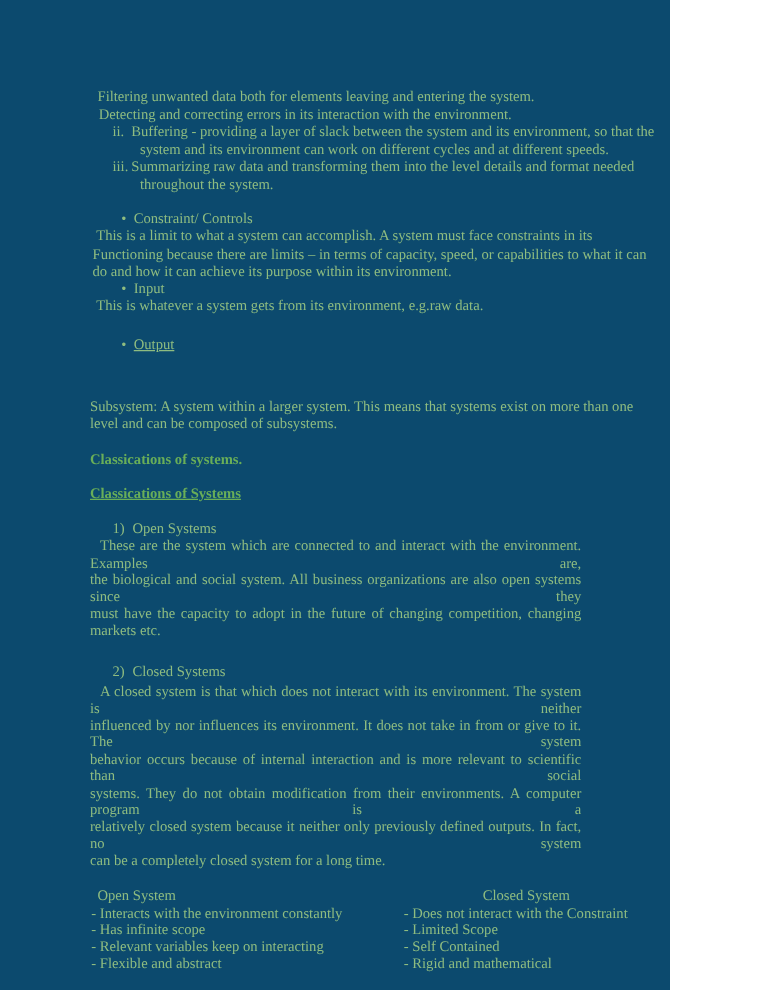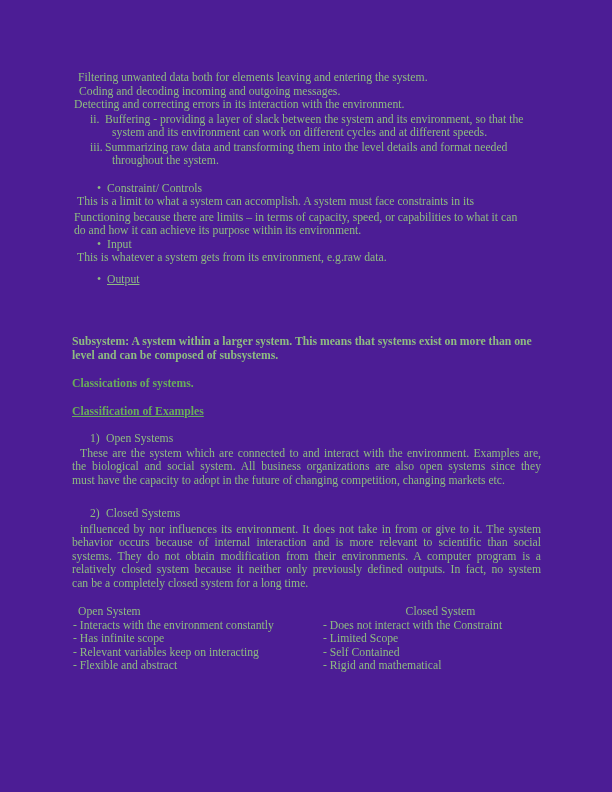--- a/index.html
+++ b/index.html
@@ -1,22 +1,22 @@
 <!DOCTYPE html>
 <html><head>
 <meta charset="utf-8">
 <style>
   html, body { margin: 0; padding: 0; background: #ffffff; }
   .page {
     position: relative;
-    width: 612px;
+    width: 536px;
     height: 792px;
     box-sizing: border-box;
     padding: 71px 71px 0 72px;
-    background: #4c1d95;
+    background: #0c4a6e;
     font-family: "Liberation Serif", "DejaVu Serif", serif;
     font-size: 11.7px;
     line-height: 13.5px;
     color: #8ebc80;
     overflow: hidden;
   }
   .line { white-space: nowrap; }
   .justify .line {
     white-space: normal;
     text-align: justify;
@@ -31,27 +31,27 @@
   .intro .line:nth-child(3) { margin-left: 2px; }
 
   
   .roman-item { position: relative; padding-left: 40px; margin-top: 1px; }
   .roman-item .marker { position: absolute; left: 18px; top: 0; width: 24px; }
   .roman-item .line:first-child { text-indent: -7px; }
 
   
   .bullet-line { padding-left: 25px; }
   .bullet-line .dot { display: inline-block; width: 10px; }
-  .bullet-output { margin-top: 8px; text-decoration: underline; }
+  .bullet-output { margin-top: 18px; text-decoration: underline; }
 
   .para-offset .line { margin-left: 5px; }
   .para-offset2 .line { margin-left: 2px; }
   .p-constraint2 { margin-top: 2px; }
 
-  .subsystem { margin-top: 49px; font-weight: bold; }
+  .subsystem { margin-top: 36px; }
 
   .h-bold {
     margin-top: 15px;
     font-weight: bold;
     color: #69ae58;
   }
   .h-underline { text-decoration: underline; margin-top: 14px; }
 
   .num-heading { padding-left: 18px; margin-top: 14px; }
   .num-heading .marker { display: inline-block; width: 16px; }
@@ -69,21 +69,20 @@
   .col-closed .col-header { margin-left: 17px; text-align: center; }
   .col-open .col-items .line { margin-left: 1px; }
 </style>
 </head>
 <body>
 
 <div class="page">
 
   <div class="intro">
       <div class="line">Filtering unwanted data both for elements leaving and entering the system.</div>
-      <div class="line">Coding and decoding incoming and outgoing messages.</div>
       <div class="line">Detecting and correcting errors in its interaction with the environment.</div>
     </div>
 
   <div class="roman-item">
     <span class="marker">ii.</span>
     <div class="itext">
         <div class="line">Buffering - providing a layer of slack between the system and its environment, so that the</div>
         <div class="line">system and its environment can work on different cycles and at different speeds.</div>
       </div>
   </div>
@@ -122,37 +121,38 @@
   </div>
 
 
   <div class="subsystem">
       <div class="line">Subsystem: A system within a larger system. This means that systems exist on more than one</div>
       <div class="line">level and can be composed of subsystems.</div>
     </div>
 
   <div class="h-bold">Classications of systems.</div>
 
-  <div class="h-bold h-underline">Classification of Examples</div>
+  <div class="h-bold h-underline">Classications of Systems</div>
 
   <div class="num-heading">
     <span class="marker">1)</span><span>Open Systems</span>
   </div>
 
   <div class="justify p-open">
       <div class="line">These are the system which are connected to and interact with the environment. Examples are,</div>
       <div class="line">the biological and social system. All business organizations are also open systems since they</div>
       <div class="line">must have the capacity to adopt in the future of changing competition, changing markets etc.</div>
     </div>
 
   <div class="num-heading nh-closed">
     <span class="marker">2)</span><span>Closed Systems</span>
   </div>
 
   <div class="justify p-closed">
+      <div class="line">A closed system is that which does not interact with its environment. The system is neither</div>
       <div class="line">influenced by nor influences its environment. It does not take in from or give to it. The system</div>
       <div class="line">behavior occurs because of internal interaction and is more relevant to scientific than social</div>
       <div class="line">systems. They do not obtain modification from their environments. A computer program is a</div>
       <div class="line">relatively closed system because it neither only previously defined outputs. In fact, no system</div>
       <div class="line">can be a completely closed system for a long time.</div>
     </div>
 
 
   <div class="columns">
     <div class="col-open">

